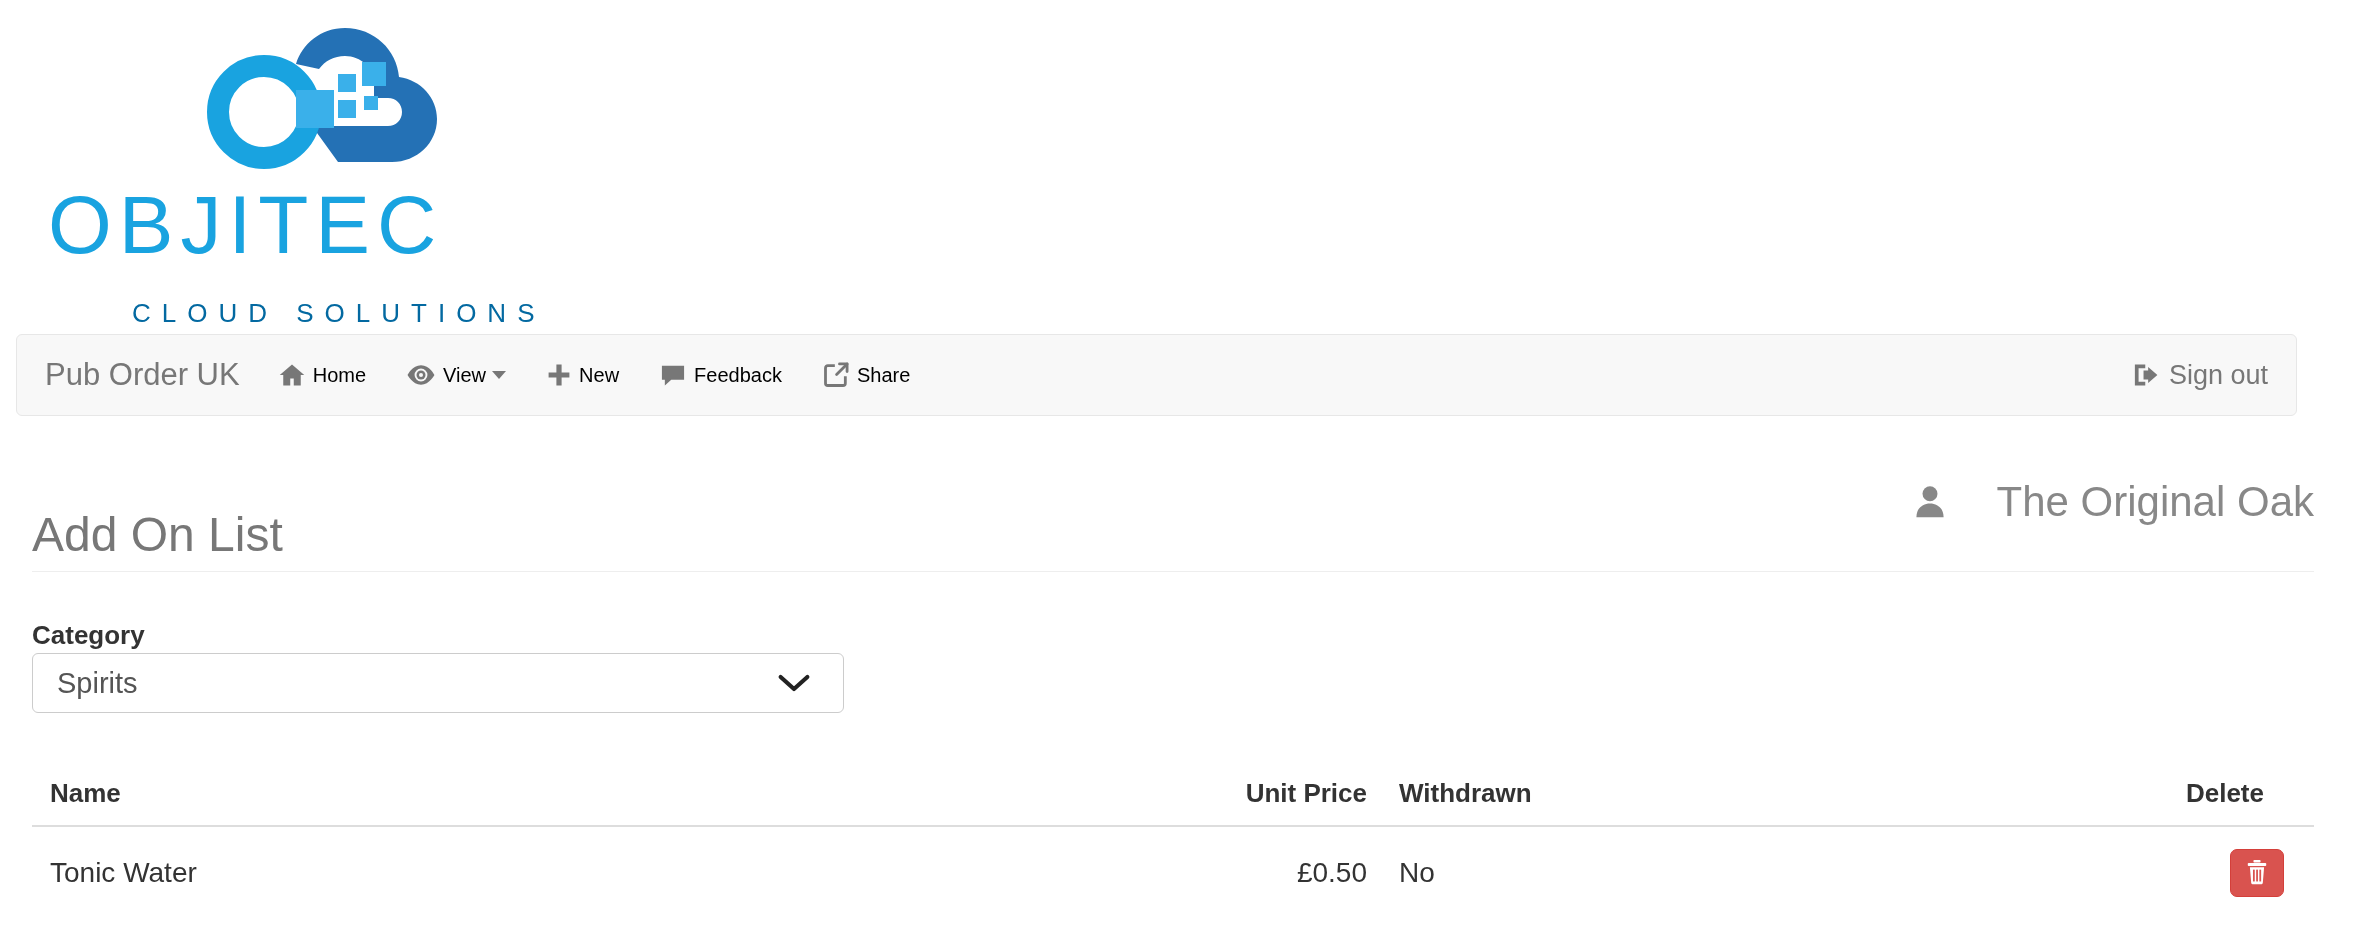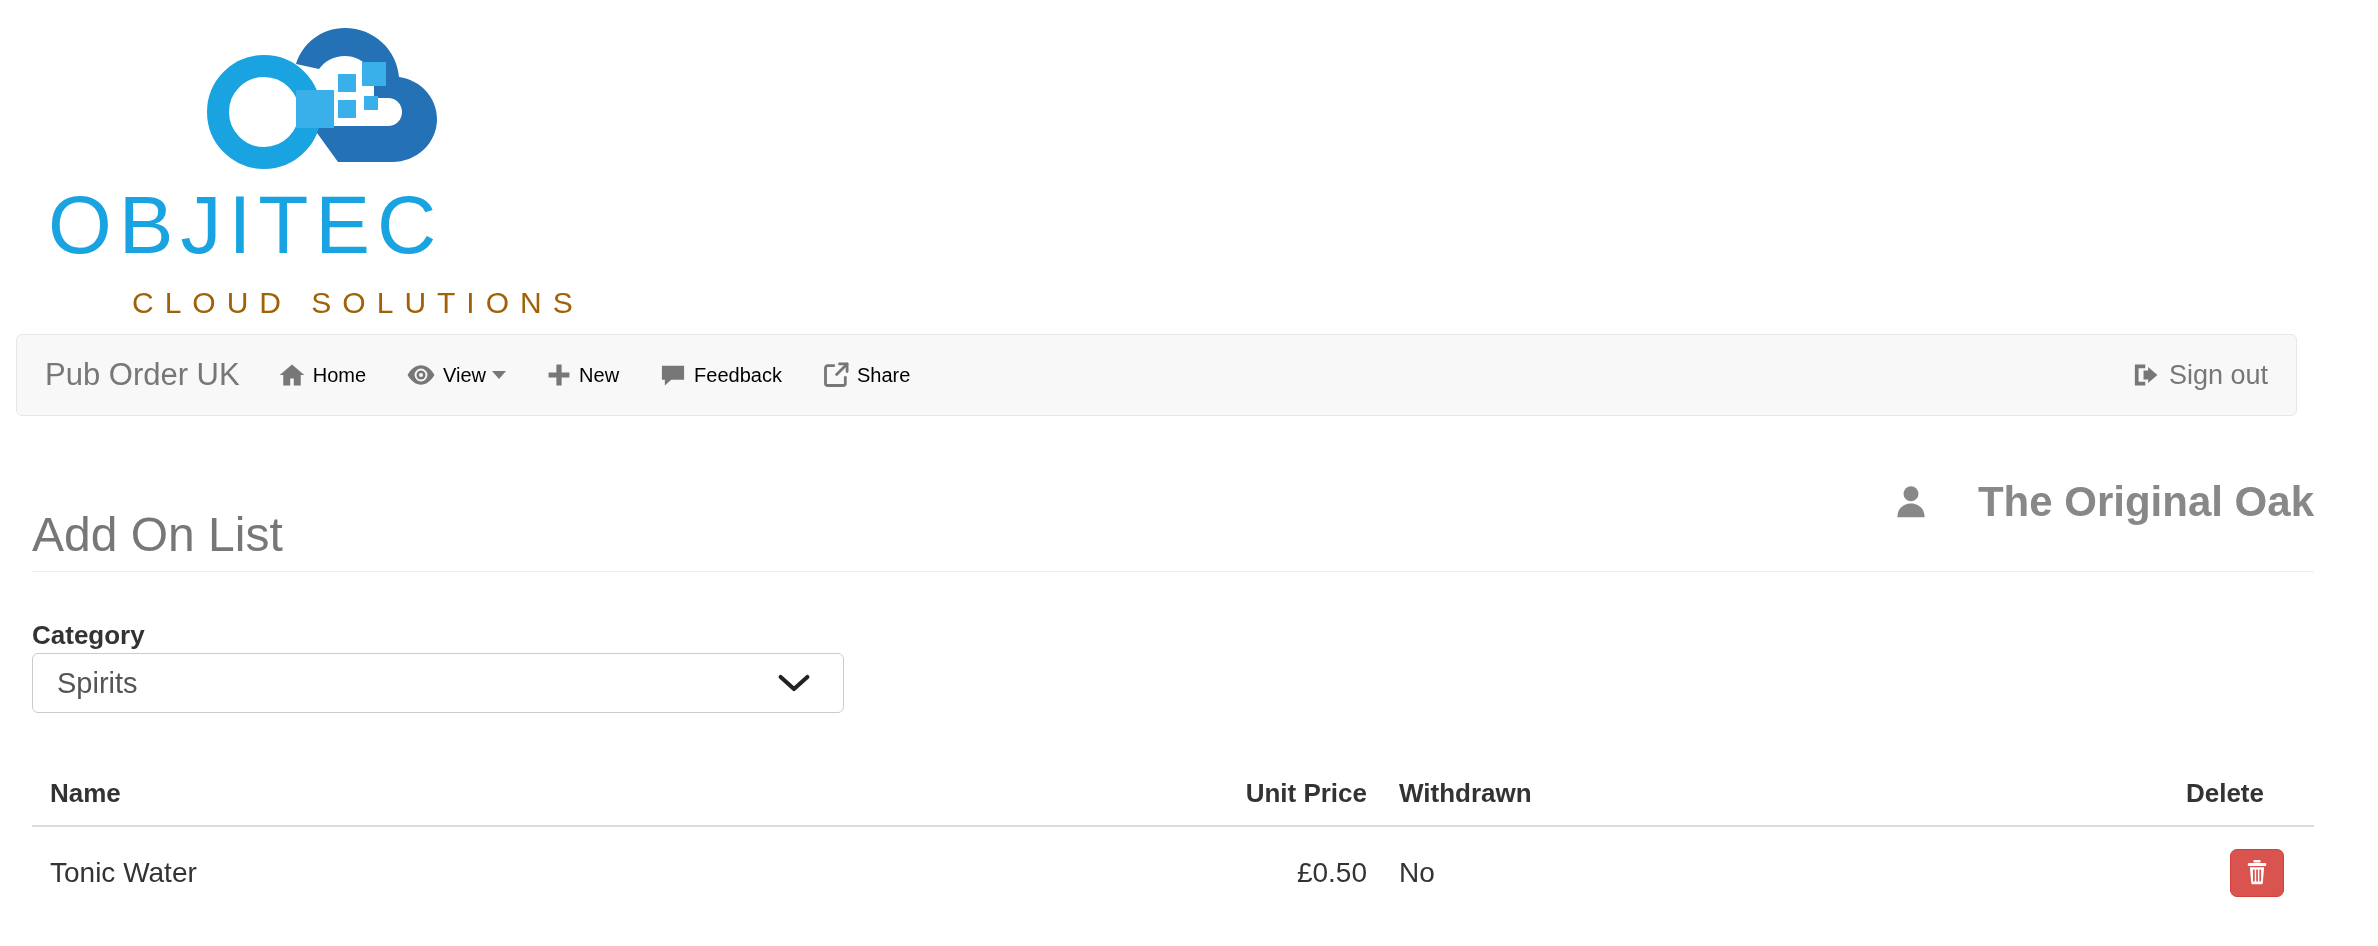--- a/index.html
+++ b/index.html
@@ -38,25 +38,25 @@
     font-size: 82px;
     font-weight: 400;
     letter-spacing: 7px;
     color: #19a3e0;
     line-height: 1;
     font-family: "Liberation Sans", sans-serif;
   }
   .logo-tagline {
     position: absolute;
     left: 84px;
-    top: 282px;
-    font-size: 30px;
+    top: 294px;
+    font-size: 26px;
     font-weight: 400;
     letter-spacing: 11px;
-    color: #a16207;
+    color: #0369a1;
     line-height: 1;
     font-family: "Liberation Sans", sans-serif;
   }
 
   
   .navbar {
     position: absolute;
     left: 16px;
     top: 334px;
     width: 2281px;
@@ -130,21 +130,21 @@
     color: #777777;
     line-height: 1.12;
   }
   .page-user {
     position: absolute;
     right: 0;
     top: 2px;
     display: flex;
     align-items: center;
     font-size: 42px;
-    font-weight: 700;
+    font-weight: 400;
     color: #888888;
     line-height: 1.15;
     white-space: nowrap;
     gap: 36px;
   }
   .page-user .usr-ico { margin-right: 14px; display:inline-flex; align-items:center; }
 
   
   .form-group {
     position: absolute;

